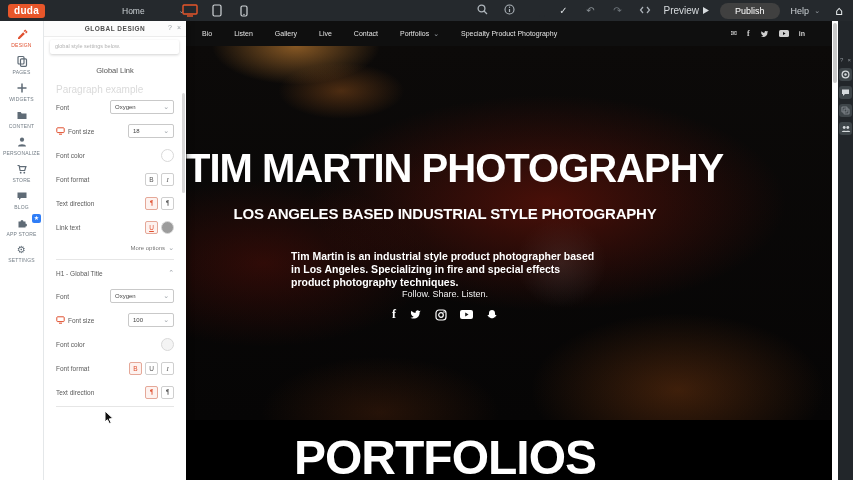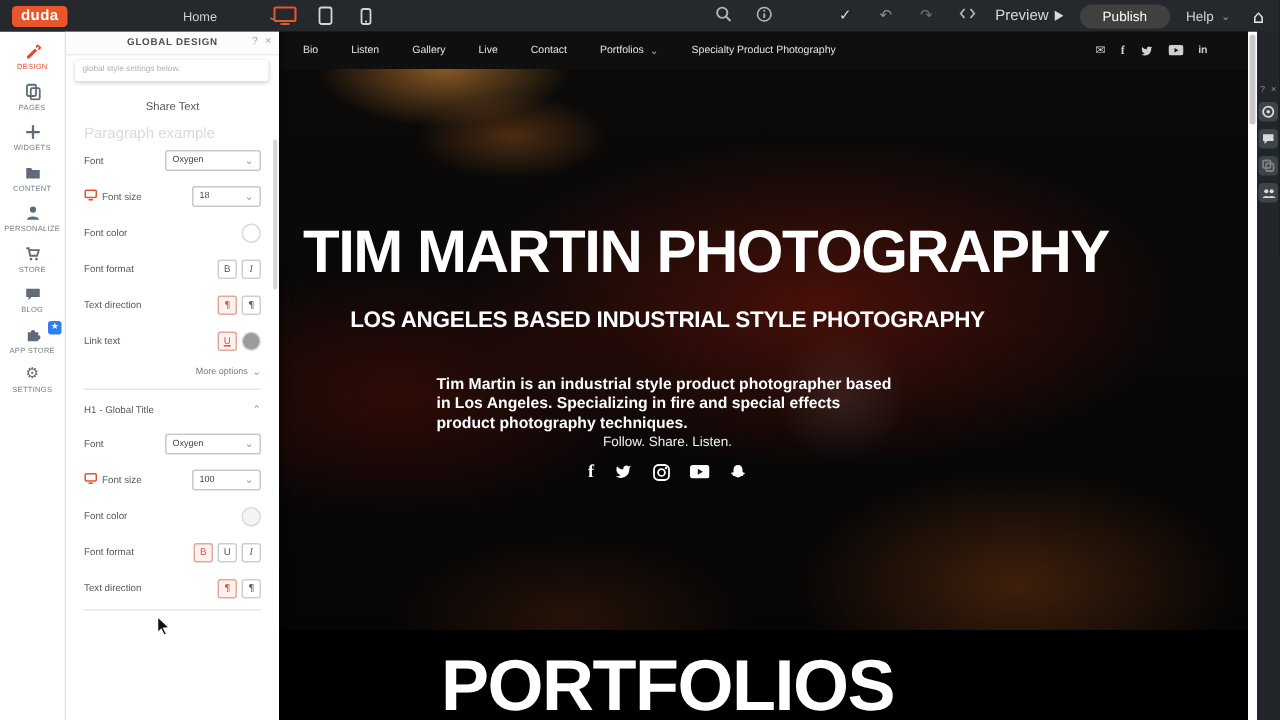--- a/index.html
+++ b/index.html
@@ -96,21 +96,21 @@
       radial-gradient(ellipse 120px 55px at 17% 0%, rgba(236,152,58,.55), transparent 70%),
       radial-gradient(ellipse 90px 40px at 24% 12%, rgba(200,110,35,.35), transparent 70%),
       radial-gradient(ellipse 330px 150px at 56% 42%, rgba(125,22,10,.55), transparent 72%),
       radial-gradient(ellipse 240px 120px at 12% 58%, rgba(95,16,8,.45), transparent 70%),
       radial-gradient(circle 60px at 58% 58%, rgba(55,55,55,.55), transparent 75%),
       radial-gradient(ellipse 210px 110px at 76% 92%, rgba(180,85,22,.32), transparent 70%),
       radial-gradient(ellipse 170px 80px at 30% 98%, rgba(150,65,18,.22), transparent 70%),
       linear-gradient(#0c0a09, #060505); }
   .hero-content { position:absolute; left:0; top:0; width:518px; text-align:center; }
   .hero-title { margin-top:100px; color:#fff; font-size:40px; font-weight:600;
-    letter-spacing:-1px; white-space:nowrap;margin-left:16px; }
+    letter-spacing:-1px; white-space:nowrap; }
   .hero-sub { margin-top:14px; color:#fff; font-size:15px; font-weight:bold;
     letter-spacing:-.2px; white-space:nowrap; }
   .hero-body { width:308px; margin:28px auto 0; text-align:left; color:#fff;
     font-size:10.5px; font-weight:bold; line-height:1.25; }
   .hero-cta { margin-top:27px; display:inline-block; background:#fff; color:#222;
     font-size:9.5px; font-weight:600; padding:6px 26px; border-radius:3px; border:none;
     cursor:pointer; }
   .follow-text { color:#f0f0f0; font-size:9px; }
   .follow-icons { margin-top:8px; display:flex; justify-content:center; gap:13px; }
   .fi { color:#fff; cursor:pointer; display:flex; align-items:center; }
@@ -273,21 +273,21 @@
     <span class="panel-title">GLOBAL DESIGN</span>
     <span class="panel-hbtns">
       <span>?</span>
       <span>×</span>
     </span>
   </div>
 
   <div class="scroll-card">global style settings below.</div>
 
   <div class="panel-body">
-    <div class="sec-heading">Share Text</div>
+    <div class="sec-heading">Global Link</div>
     <div class="para-example">Paragraph example</div>
 
     <div class="prow">
       <span class="prow-label">Font</span>
       <span class="pselect">
         <span>Oxygen</span>
         <span class="caret">⌄</span>
       </span>
     </div>
 

